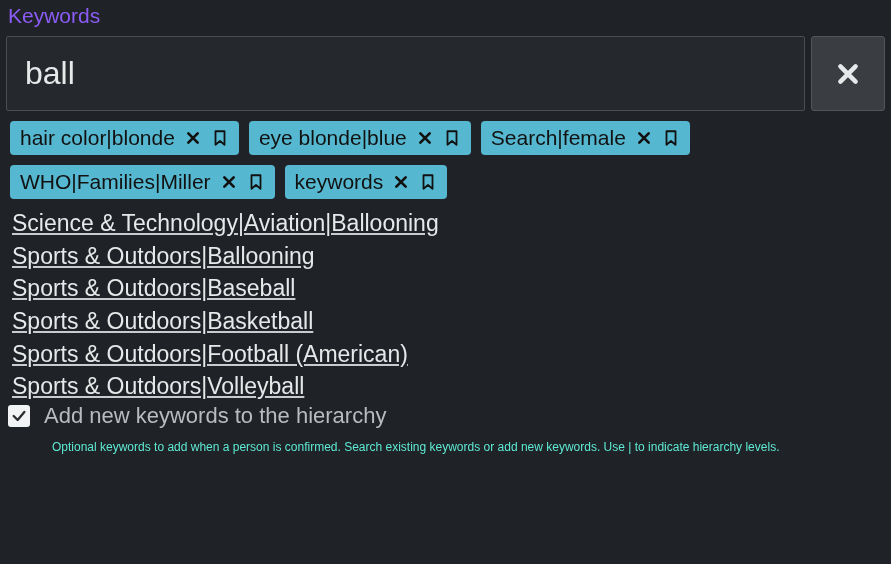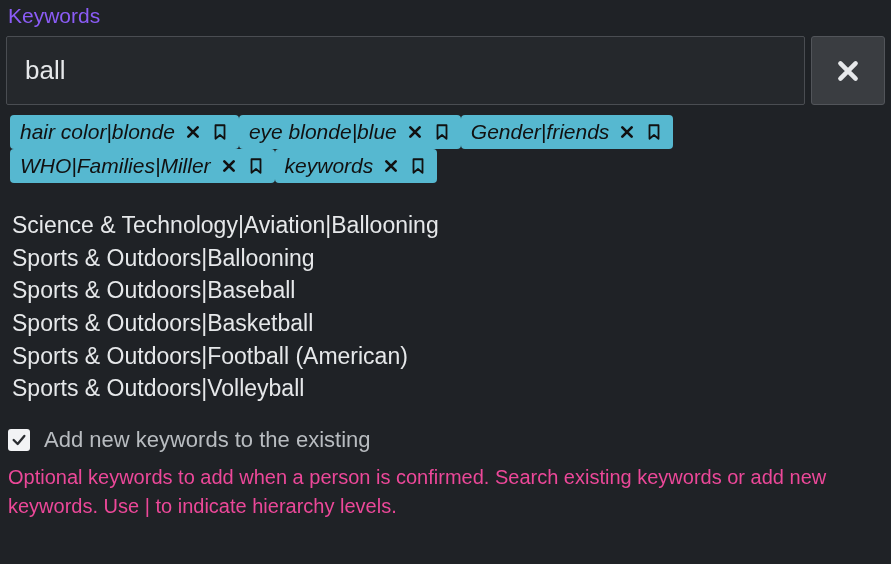--- a/index.html
+++ b/index.html
@@ -20,42 +20,41 @@
   .search-row {
     display: flex;
     gap: 6px;
     margin-bottom: 10px;
   }
   .search-input {
     flex: 1;
     background: #25282c;
     border: 1px solid #4a4d52;
     color: #e6e8ea;
-    font-size: 26px;
+    font-size: 32px;
     padding: 18px 18px;
     outline: none;
     border-radius: 2px;
   }
   .clear-btn {
     width: 74px;
     background: #3a3d41;
     border: 1px solid #52555a;
     border-radius: 3px;
     cursor: pointer;
     display: flex;
     align-items: center;
     justify-content: center;
   }
   .tags-wrap {
     display: flex;
     flex-wrap: wrap;
-    gap: 0;
-    margin-bottom: 26px;
+    gap: 10px;
+    margin-bottom: 8px;
     padding-left: 4px;
-    font-style: italic;
   }
   .tag {
     background: #56b8d0;
     color: #111;
     border-radius: 4px;
     display: inline-flex;
     align-items: center;
     padding: 5px 10px 5px 10px;
     font-size: 21px;
     font-weight: 500;
@@ -67,21 +66,21 @@
     display: inline-flex;
     align-items: center;
   }
   .tag-bm {
     cursor: pointer;
     display: inline-flex;
     align-items: center;
   }
   .suggestions {
     padding-left: 6px;
-    margin-bottom: 22px;
+    text-decoration: underline;
   }
   .suggestion {
     color: #e6e8ea;
     font-size: 23px;
     line-height: 1.42;
     cursor: pointer;
   }
   .checkbox-row {
     display: flex;
     align-items: center;
@@ -98,24 +97,25 @@
     align-items: center;
     justify-content: center;
     cursor: pointer;
   }
   .checkbox svg { display: block; }
   .checkbox-label {
     font-size: 22px;
     color: #b8bcc0;
   }
   .help-text {
-    font-size: 20px;
-    color: #ec4899;
+    font-size: 12px;
+    color: #5eead4;
     line-height: 1.45;
     padding-left: 2px;
+    margin-left: 44px;
   }
 </style>
 </head>
 <body>
 
 <div class="field-label">Keywords</div>
 
 <div class="search-row">
   <input class="search-input" type="text" value="ball" style="">
   <button class="clear-btn">
@@ -146,21 +146,21 @@
           <path d="M5 5 L19 19 M19 5 L5 19" stroke="#111" stroke-width="4" stroke-linecap="round"></path>
         </svg>
       </span>
       <span class="tag-bm">
         <svg width="18" height="20" viewBox="0 0 24 24">
           <path d="M6 3 H18 V21 L12 16 L6 21 Z" fill="none" stroke="#111" stroke-width="2.4" stroke-linejoin="round"></path>
         </svg>
       </span>
     </span>
     <span class="tag">
-      <span class="tag-text">Gender|friends</span>
+      <span class="tag-text">Search|female</span>
       <span class="tag-x">
         <svg width="16" height="16" viewBox="0 0 24 24">
           <path d="M5 5 L19 19 M19 5 L5 19" stroke="#111" stroke-width="4" stroke-linecap="round"></path>
         </svg>
       </span>
       <span class="tag-bm">
         <svg width="18" height="20" viewBox="0 0 24 24">
           <path d="M6 3 H18 V21 L12 16 L6 21 Z" fill="none" stroke="#111" stroke-width="2.4" stroke-linejoin="round"></path>
         </svg>
       </span>
@@ -201,16 +201,16 @@
     <div class="suggestion">Sports &amp; Outdoors|Football (American)</div>
     <div class="suggestion">Sports &amp; Outdoors|Volleyball</div>
   </div>
 
 <div class="checkbox-row">
   <div class="checkbox">
     <svg width="16" height="16" viewBox="0 0 24 24">
       <path d="M4 12 L10 18 L20 6" stroke="#2a2d31" stroke-width="3.5" fill="none" stroke-linecap="round" stroke-linejoin="round"></path>
     </svg>
   </div>
-  <div class="checkbox-label">Add new keywords to the existing</div>
+  <div class="checkbox-label">Add new keywords to the hierarchy</div>
 </div>
 
 <div class="help-text">Optional keywords to add when a person is confirmed. Search existing keywords or add new keywords. Use | to indicate hierarchy levels.</div>
 
 </body></html>

